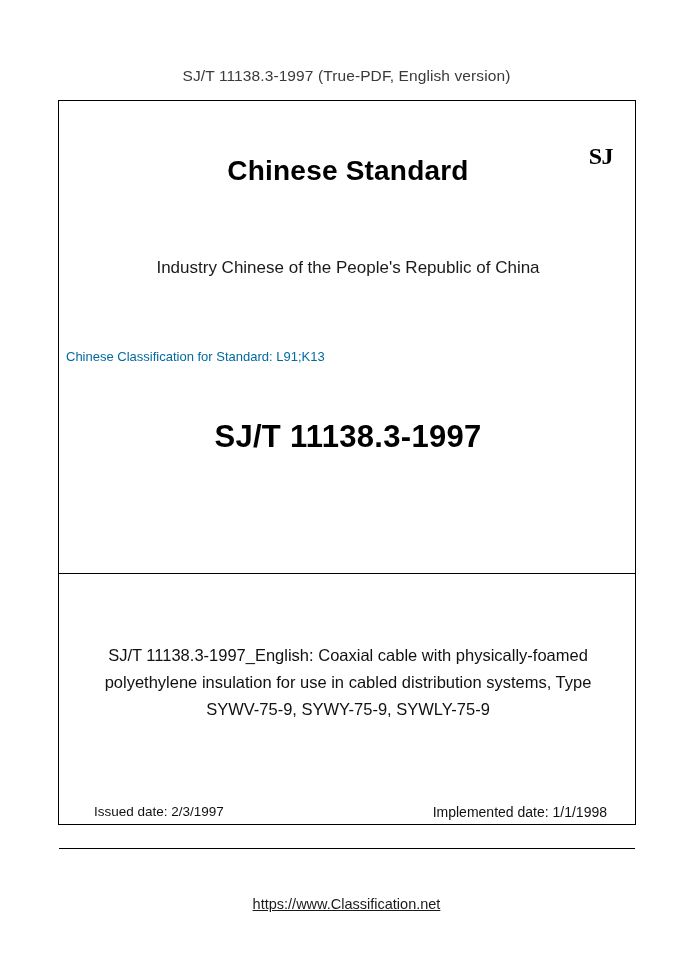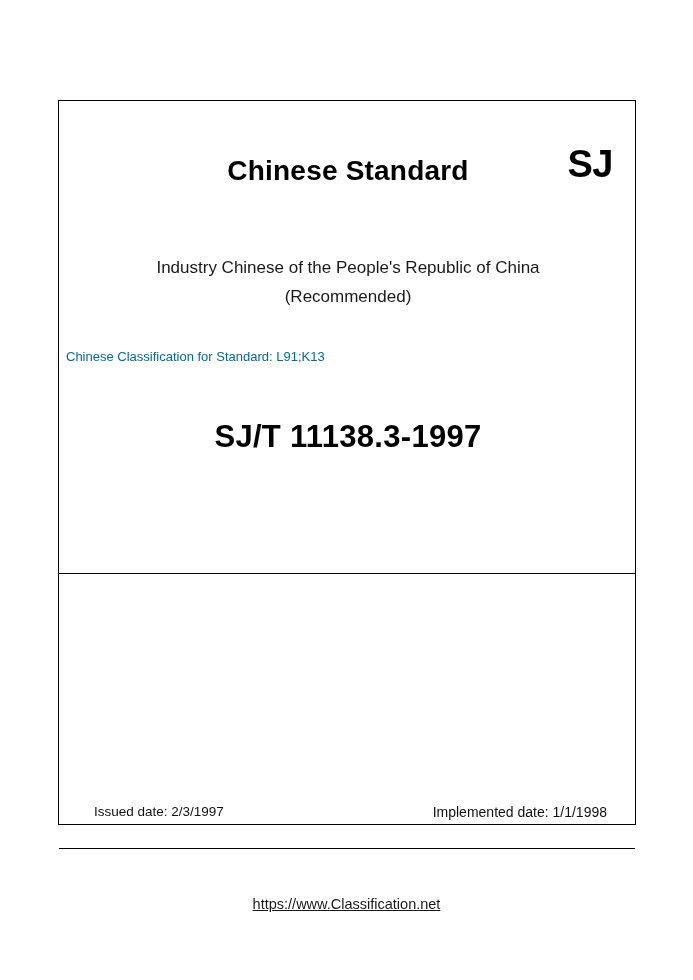--- a/index.html
+++ b/index.html
@@ -57,23 +57,24 @@
     width: 578px;
     text-align: center;
     font-size: 28px;
     font-weight: bold;
     letter-spacing: 0.2px;
   }
   .sj-logo {
     position: absolute;
     top: 42px;
     right: 22px;
-    font-size: 38px;
+    font-size: 24px;
     font-weight: bold;
     letter-spacing: -0.5px;
+    font-family: Liberation Serif, serif;
   }
   .subtitle-1 {
     position: absolute;
     top: 157px;
     left: 0;
     width: 578px;
     text-align: center;
     font-size: 17px;
     color: #1a1a1a;
   }
@@ -156,42 +157,43 @@
   }
   .url-line .u {
     text-decoration: underline;
   }
 </style>
 </head>
 <body>
 
 <div class="page">
 
+  <div class="top-caption">SJ/T 11138.3-1997 (True-PDF, English version)</div>
 
   <div class="cover-box">
 
     <div class="upper-section">
 
       <div class="title-row">
         <div class="main-title">Chinese Standard</div>
         <div class="sj-logo">SJ</div>
       </div>
 
       <div class="subtitle-1">Industry Chinese of the People's Republic of China</div>
 
-      <div class="subtitle-2">(Recommended)</div>
 
       <div class="classification">Chinese Classification for Standard: L91;K13</div>
 
       <div class="std-number">SJ/T 11138.3-1997</div>
 
     </div>
 
     <div class="lower-section">
 
+      <div class="doc-title">SJ/T 11138.3-1997_English: Coaxial cable with physically-foamed polyethylene insulation for use in cabled distribution systems, Type SYWV-75-9, SYWY-75-9, SYWLY-75-9</div>
 
       <div class="dates-row">
         <div class="issued-date">Issued date: 2/3/1997</div>
         <div class="implemented-date">Implemented date: 1/1/1998</div>
       </div>
 
     </div>
 
     <div class="footer-strip"></div>
 

